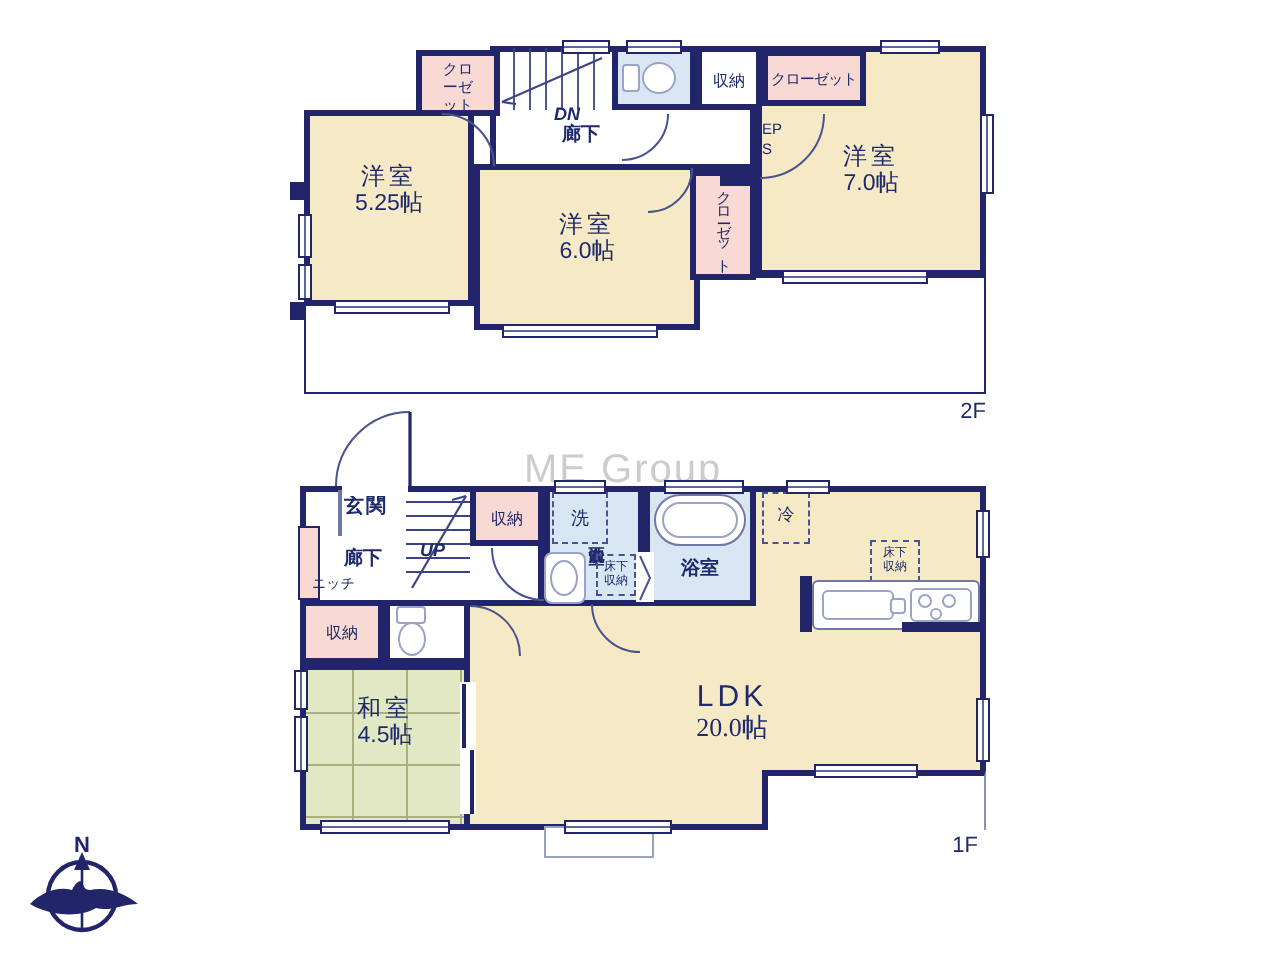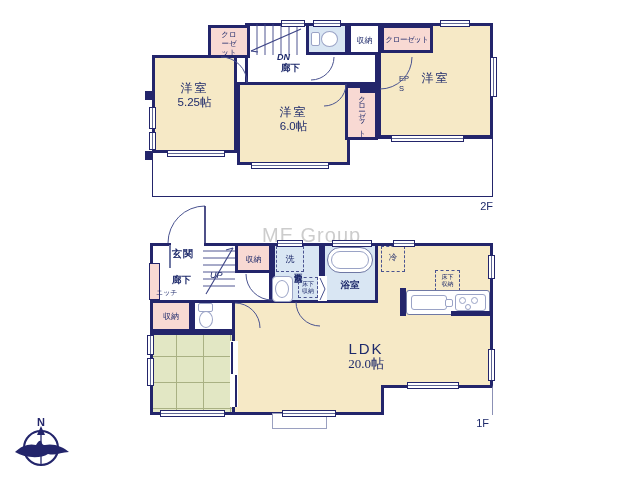--- a/index.html
+++ b/index.html
@@ -82,32 +82,33 @@
 
   <div class="room pink" style="left:381px;top:25px;width:52px;height:28px;">
     <div class="ctr" style="margin-top:7px;font-size:7.5px;letter-spacing:-0.5px;color:var(--ink);white-space:nowrap;">クローゼット</div>
   </div>
 
   <div class="room pink" style="left:345px;top:85px;width:33px;height:55px;">
     <div class="vtext" style="height:46px;margin:2px auto 0;font-size:7.5px;line-height:12px;color:var(--ink);">クローゼット</div>
   </div>
   <div class="navy" style="left:360px;top:85px;width:18px;height:8px;"></div>
 
-  <div class="lab" style="left:381px;top:74px;width:10px;font-size:7.5px;line-height:9.5px;word-break:break-all;white-space:normal;margin-left:18px;">EPS</div>
+  <div class="lab" style="left:381px;top:60px;width:10px;font-size:7.5px;line-height:9.5px;word-break:break-all;white-space:normal;">EPS</div>
 
   <div class="lab ctr" style="left:152px;top:82px;width:85px;white-space:normal;">
     <div style="font-size:12px;letter-spacing:2px;">洋室</div>
     <div style="font-size:11.5px;">5.25帖</div>
   </div>
   <div class="lab ctr" style="left:237px;top:106px;width:113px;white-space:normal;">
     <div style="font-size:12px;letter-spacing:2px;">洋室</div>
     <div style="font-size:11.5px;">6.0帖</div>
   </div>
   <div class="lab ctr" style="left:378px;top:72px;width:115px;white-space:normal;">
     <div style="font-size:12px;letter-spacing:2px;">洋室</div>
+    <div style="font-size:11.5px;">7.0帖</div>
   </div>
   <div class="lab" style="left:277px;top:52px;font-size:9px;font-style:italic;font-weight:bold;">DN</div>
   <div class="lab" style="left:281px;top:63px;font-size:9.5px;font-weight:bold;">廊下</div>
   <div class="lab" style="left:460px;top:200px;width:33px;font-size:11px;text-align:right;">2F</div>
 
   <div class="winH" style="left:281px;top:20px;width:24px;height:7px;"></div>
   <div class="winH" style="left:313px;top:20px;width:28px;height:7px;"></div>
   <div class="winH" style="left:440px;top:20px;width:30px;height:7px;"></div>
   <div class="winV" style="left:149px;top:107px;width:7px;height:22px;"></div>
   <div class="winV" style="left:149px;top:132px;width:7px;height:18px;"></div>
@@ -127,21 +128,21 @@
   <div class="lab" style="left:172px;top:275px;font-size:9.5px;font-weight:bold;">廊下</div>
   <div class="lab" style="left:156px;top:289px;font-size:7px;">ニッチ</div>
 
   <svg style="left:203px;top:244px;" width="32" height="52">
     <g stroke="#3d4486" stroke-width="0.9" fill="none">
       <path d="M0,7 H32 M0,14 H32 M0,21 H32 M0,28 H32 M0,35 H32 M0,42 H32"></path>
       <path d="M3,50 L30,4" stroke-width="1.1"></path>
       <path d="M30,4 l-7,2" stroke-width="1.1"></path>
     </g>
   </svg>
-  <div class="lab" style="left:210px;top:270px;font-size:9px;font-style:italic;font-weight:normal;">UP</div>
+  <div class="lab" style="left:210px;top:270px;font-size:9px;font-style:italic;font-weight:bold;">UP</div>
 
   <div class="room pink" style="left:235px;top:243px;width:37px;height:30px;">
     <div class="ctr" style="margin-top:8px;font-size:8px;color:var(--ink);">収納</div>
   </div>
 
   <div class="room blue" style="left:272px;top:243px;width:50px;height:60px;"></div>
   <div class="dash" style="left:276px;top:246px;width:28px;height:26px;">
     <div class="ctr" style="margin-top:6px;font-size:9px;color:var(--ink);">洗</div>
   </div>
   <div class="fin" style="left:272px;top:276px;width:21px;height:26px;border-radius:4px;"></div>
@@ -173,20 +174,24 @@
   <div class="navy" style="left:451px;top:311px;width:42px;height:5px;"></div>
 
   <div class="room white" style="left:192px;top:300px;width:43px;height:32px;"></div>
   <div class="fin" style="left:198px;top:303px;width:15px;height:9px;border-radius:2px;"></div>
   <div class="fin" style="left:199px;top:311px;width:14px;height:17px;border-radius:50%;"></div>
   <div class="room pink" style="left:150px;top:300px;width:42px;height:32px;">
     <div class="ctr" style="margin-top:8px;font-size:8px;color:var(--ink);">収納</div>
   </div>
 
   <div class="room green" style="left:150px;top:332px;width:85px;height:83px;"></div>
+  <div class="lab ctr" style="left:150px;top:348px;width:85px;white-space:normal;">
+    <div style="font-size:12px;letter-spacing:2px;">和室</div>
+    <div style="font-size:11.5px;">4.5帖</div>
+  </div>
 
   <div class="abs" style="left:230px;top:341px;width:8px;height:66px;background:#fff;"></div>
   <div class="navy" style="left:231px;top:342px;width:2px;height:32px;"></div>
   <div class="navy" style="left:235px;top:375px;width:2px;height:32px;"></div>
 
   <div class="lab ctr" style="left:300px;top:340px;width:132px;white-space:normal;">
     <div style="font-size:15px;letter-spacing:2px;">LDK</div>
     <div style="font-size:13px;font-family:Liberation Serif, serif;">20.0帖</div>
   </div>
 

